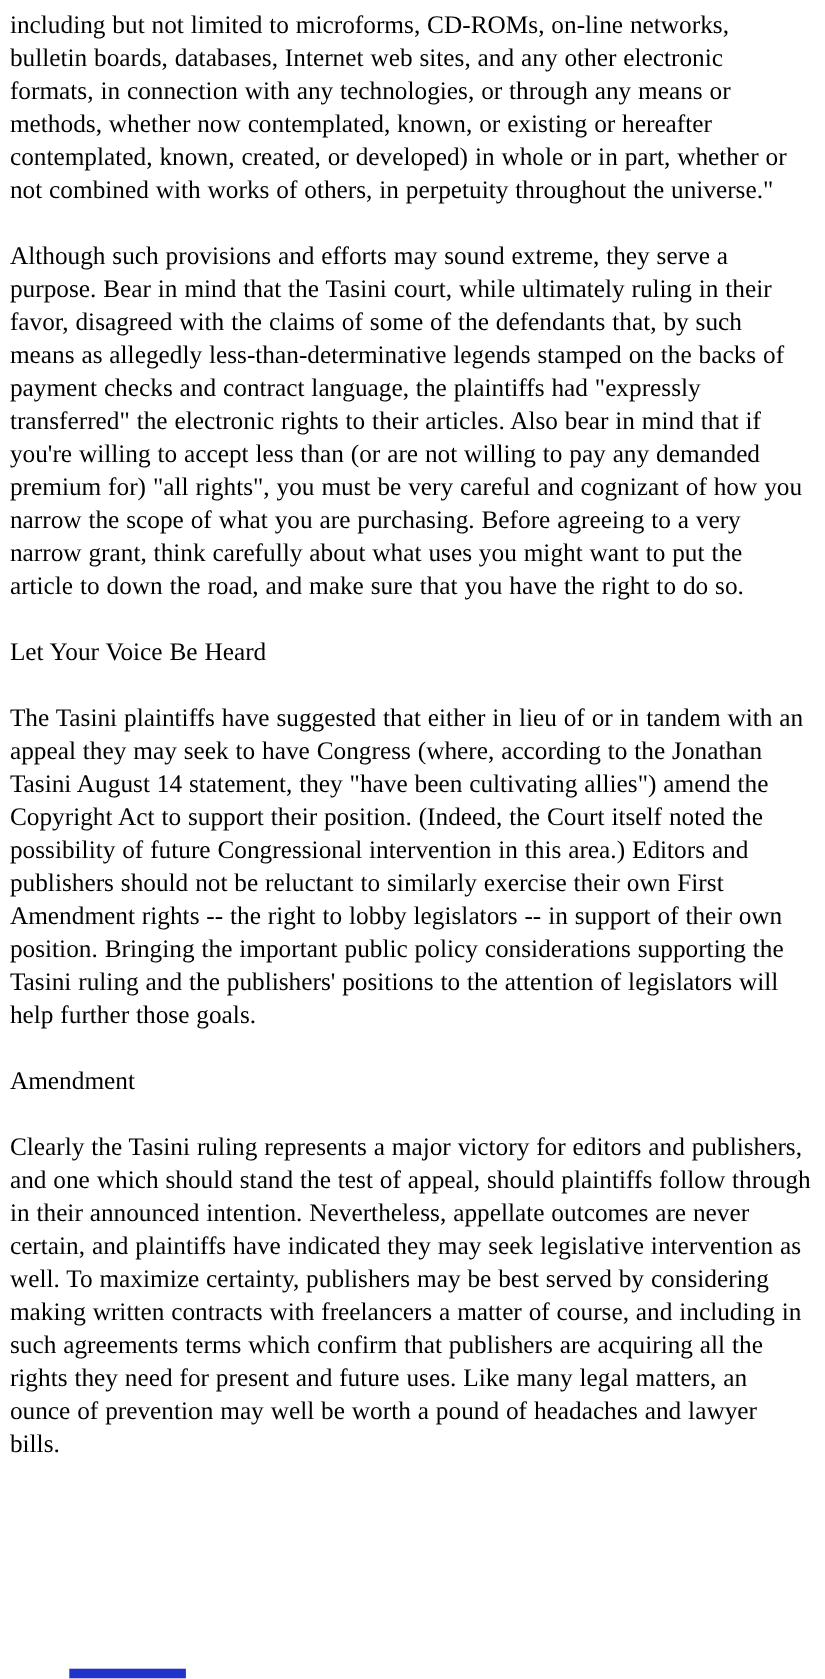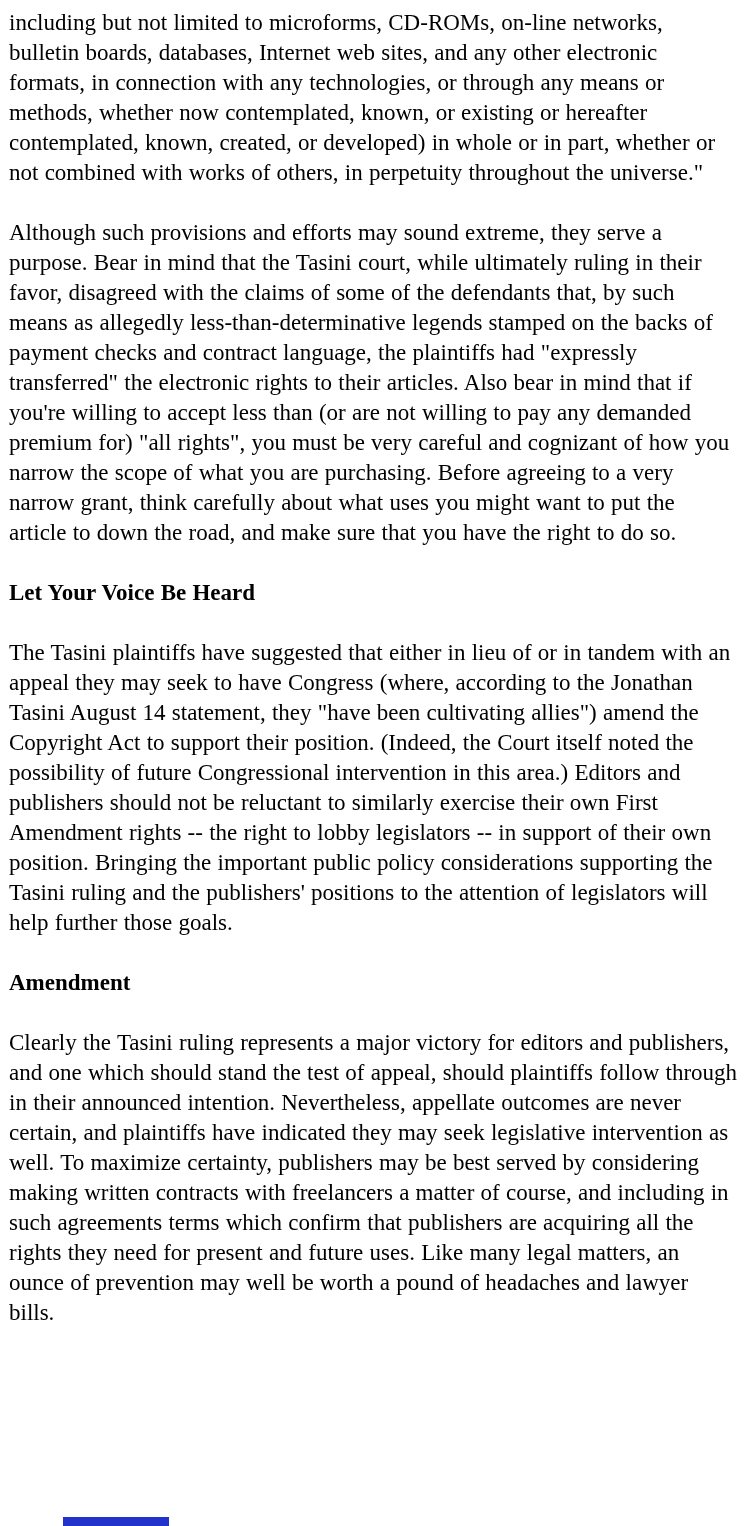--- a/index.html
+++ b/index.html
@@ -20,21 +20,21 @@
   }
   .doc {
     padding: 8px 12px 0 9px;
   }
   .doc p {
     margin: 0 0 30px 0;
     text-align: left;
     word-spacing: 0.5px;
   }
   .doc p.heading {
-    font-weight: bold;
+    font-weight: normal;
   }
   .link-fragment {
     position: absolute;
     left: 63px;
     top: 1517px;
     width: 106px;
     height: 9px;
   }
 </style>
 </head>

